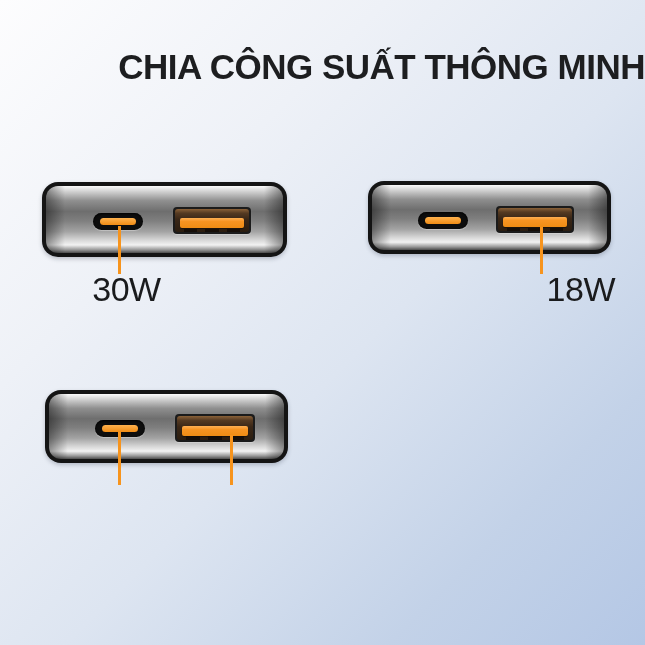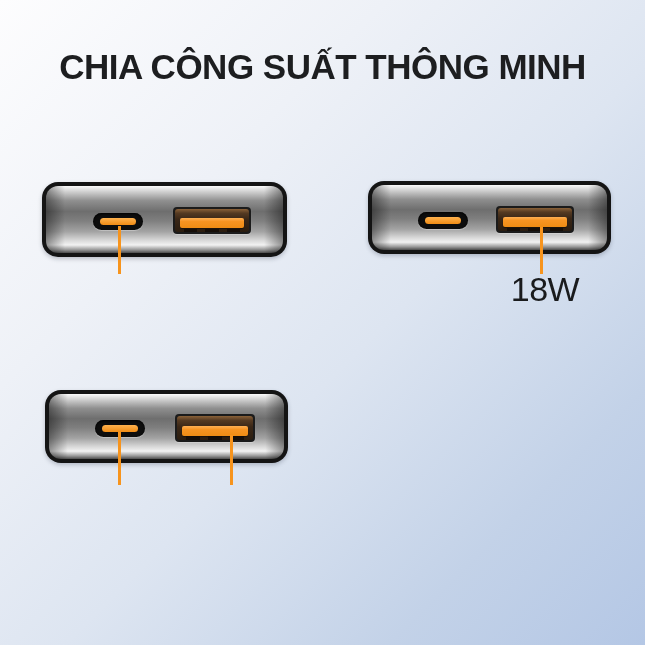--- a/index.html
+++ b/index.html
@@ -6,21 +6,21 @@
   html,body { width:645px; height:645px; }
   body {
     font-family:"Liberation Sans", sans-serif;
     position:relative;
     width:645px; height:645px;
     overflow:hidden;
     background:linear-gradient(135deg, #fdfdfe 0%, #eef1f7 30%, #dde5f1 55%, #c3d2e8 80%, #b4c7e5 100%);
   }
   .title {
     position:absolute; top:47px; left:0; width:100%;
-    text-align:center;
+    text-align:right;
     font-size:35px; font-weight:700; letter-spacing:-0.5px;
     color:#1d1e20;
   }
   .group { position:absolute; }
   
   .device {
     position:absolute; left:0; top:0;
     background:#141414;
     border-radius:16px;
     padding:4px;
@@ -100,20 +100,21 @@
           <div class="usba-contacts">
               <span></span>
               <span></span>
               <span></span>
             </div>
         </div>
       </div>
     </div>
   </div>
   <div class="callout" style="left:76px; top:44px; height:48px;"></div>
+  <div class="device-label" style="left:7px; top:88px; width:155px;">30W</div>
 </div>
 
 <div class="group" style="left:368px; top:181px; width:243px; height:160px;">
   <div class="device" style="width:243px; height:73px;">
     <div class="metal">
       <div class="usbc" style="left:46px; top:27px; width:50px; height:17px;">
         <div class="usbc-pin"></div>
       </div>
       <div class="usba" style="left:124px; top:21px; width:78px; height:27px;">
         <div class="usba-cavity">
@@ -121,21 +122,21 @@
           <div class="usba-contacts">
               <span></span>
               <span></span>
               <span></span>
             </div>
         </div>
       </div>
     </div>
   </div>
   <div class="callout" style="left:172px; top:46px; height:47px;"></div>
-  <div class="device-label" style="left:107px; top:89px; width:140px;">18W</div>
+  <div class="device-label" style="left:107px; top:89px; width:140px;text-align:right;">18W</div>
 </div>
 
 <div class="group" style="left:45px; top:390px; width:243px; height:175px;">
   <div class="device" style="width:243px; height:73px;">
     <div class="metal">
       <div class="usbc" style="left:46px; top:26px; width:50px; height:17px;">
         <div class="usbc-pin"></div>
       </div>
       <div class="usba" style="left:126px; top:20px; width:80px; height:28px;">
         <div class="usba-cavity">

